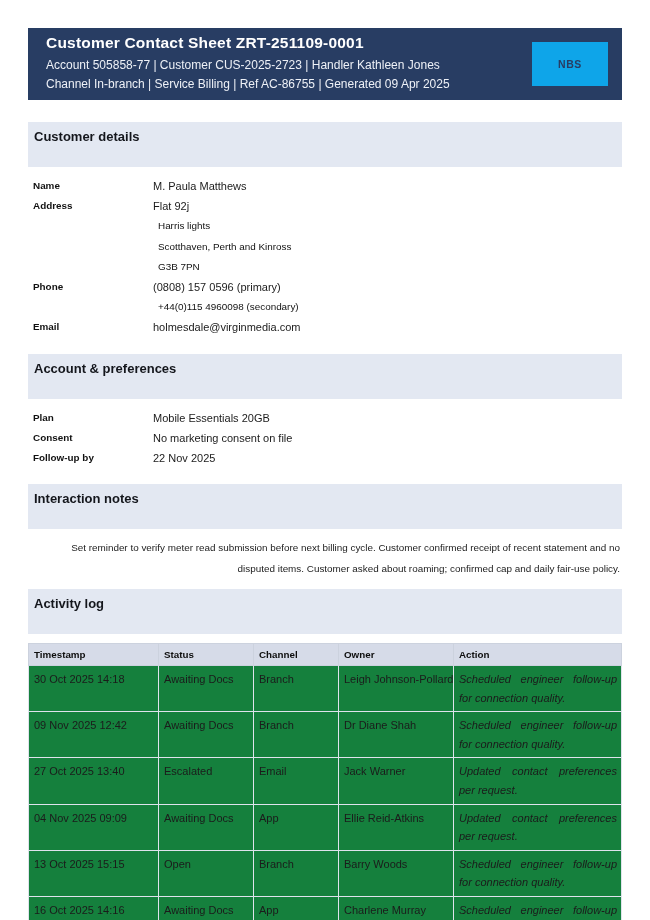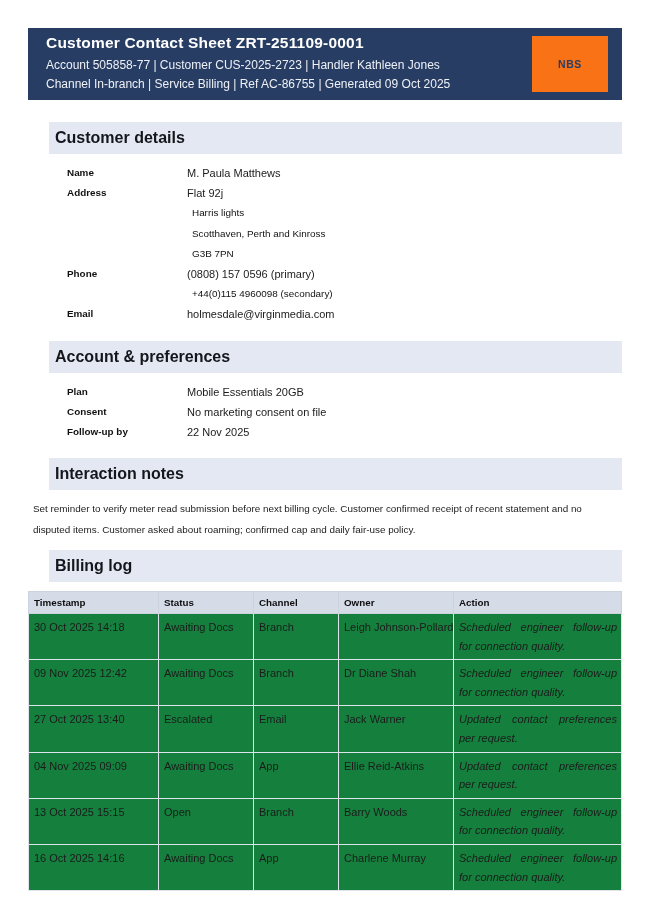--- a/index.html
+++ b/index.html
@@ -46,49 +46,48 @@
     margin-bottom: 2px;
     white-space: nowrap;
   }
   .doc-sub {
     font-size: 12px;
     line-height: 1.62;
     color: #eef1f7;
     white-space: nowrap;
   }
   .logo-box {
-    background: #f97316;
+    background: #0ea5e9;
     color: #283D63;
     width: 76px;
-    height: 56px;
+    height: 44px;
     display: flex;
     align-items: center;
     justify-content: center;
     font-size: 10.5px;
     font-weight: bold;
     letter-spacing: 0.6px;
     flex: none;
   }
 
   
   .section-bar {
     background: #E3E8F2;
-    font-size: 16px;
+    font-size: 13px;
     font-weight: bold;
     color: #14161c;
-    padding: 7px 0 7px 6px;
-    box-sizing: border-box;
-    margin-left: 21px;
+    padding: 7px 0 23px 6px;
+    box-sizing: border-box;
   }
   .s-gap-lg { height: 22px; }
   .s-gap-md { height: 16px; }
   .s-gap-sm { height: 10px; }
 
   
-  .dl { padding-top: 9px; margin-left: 34px; }
+  .dl { padding-top: 9px; }
   .dl-row {
     display: flex;
     align-items: flex-start;
     line-height: 20.2px;
   }
   .dl-key {
     width: 125px;
     flex: none;
     font-size: 9.9px;
     font-weight: bold;
@@ -106,21 +105,21 @@
   .notes { padding-top: 9px; }
   .note-p {
     font-size: 9.9px;
     line-height: 20.4px;
     color: #1b1b1b;
     margin: 0 0 7px 0;
     padding-left: 5px;
     padding-right: 2px;
     text-align: left;
   }
-  .note-p:last-child { margin-bottom: 0; }
+  .note-p:last-child { margin-bottom: 0; text-align: right; }
 
   
   .log-table {
     width: 100%;
     border-collapse: collapse;
     table-layout: fixed;
     margin-top: 9px;
   }
   .log-table th {
     background: #D6DBE8;
@@ -152,21 +151,21 @@
 </style>
 </head>
 <body>
 
 <div class="page">
 
   <div class="doc-header">
     <div class="doc-header-left">
       <div class="doc-title">Customer Contact Sheet ZRT-251109-0001</div>
       <div class="doc-sub">Account 505858-77 | Customer CUS-2025-2723 | Handler Kathleen Jones</div>
-      <div class="doc-sub">Channel In-branch | Service Billing | Ref AC-86755 | Generated 09 Oct 2025</div>
+      <div class="doc-sub">Channel In-branch | Service Billing | Ref AC-86755 | Generated 09 Apr 2025</div>
     </div>
     <div class="logo-box">NBS</div>
   </div>
 
   <div class="s-gap-lg"></div>
   <div class="section-bar">Customer details</div>
 
   <div class="dl">
     <div class="dl-row">
       <div class="dl-key">Name</div>
@@ -211,21 +210,21 @@
   </div>
 
   <div class="s-gap-md"></div>
   <div class="section-bar">Interaction notes</div>
 
   <div class="notes">
     <p class="note-p">Set reminder to verify meter read submission before next billing cycle. Customer confirmed receipt of recent statement and no disputed items. Customer asked about roaming; confirmed cap and daily fair-use policy.</p>
   </div>
 
   <div class="s-gap-sm"></div>
-  <div class="section-bar">Billing log</div>
+  <div class="section-bar">Activity log</div>
 
   <table class="log-table">
     <thead>
       <tr>
         <th class="col-ts">Timestamp</th>
         <th class="col-status">Status</th>
         <th class="col-chan">Channel</th>
         <th class="col-owner">Owner</th>
         <th class="col-action">Action</th>
       </tr>

